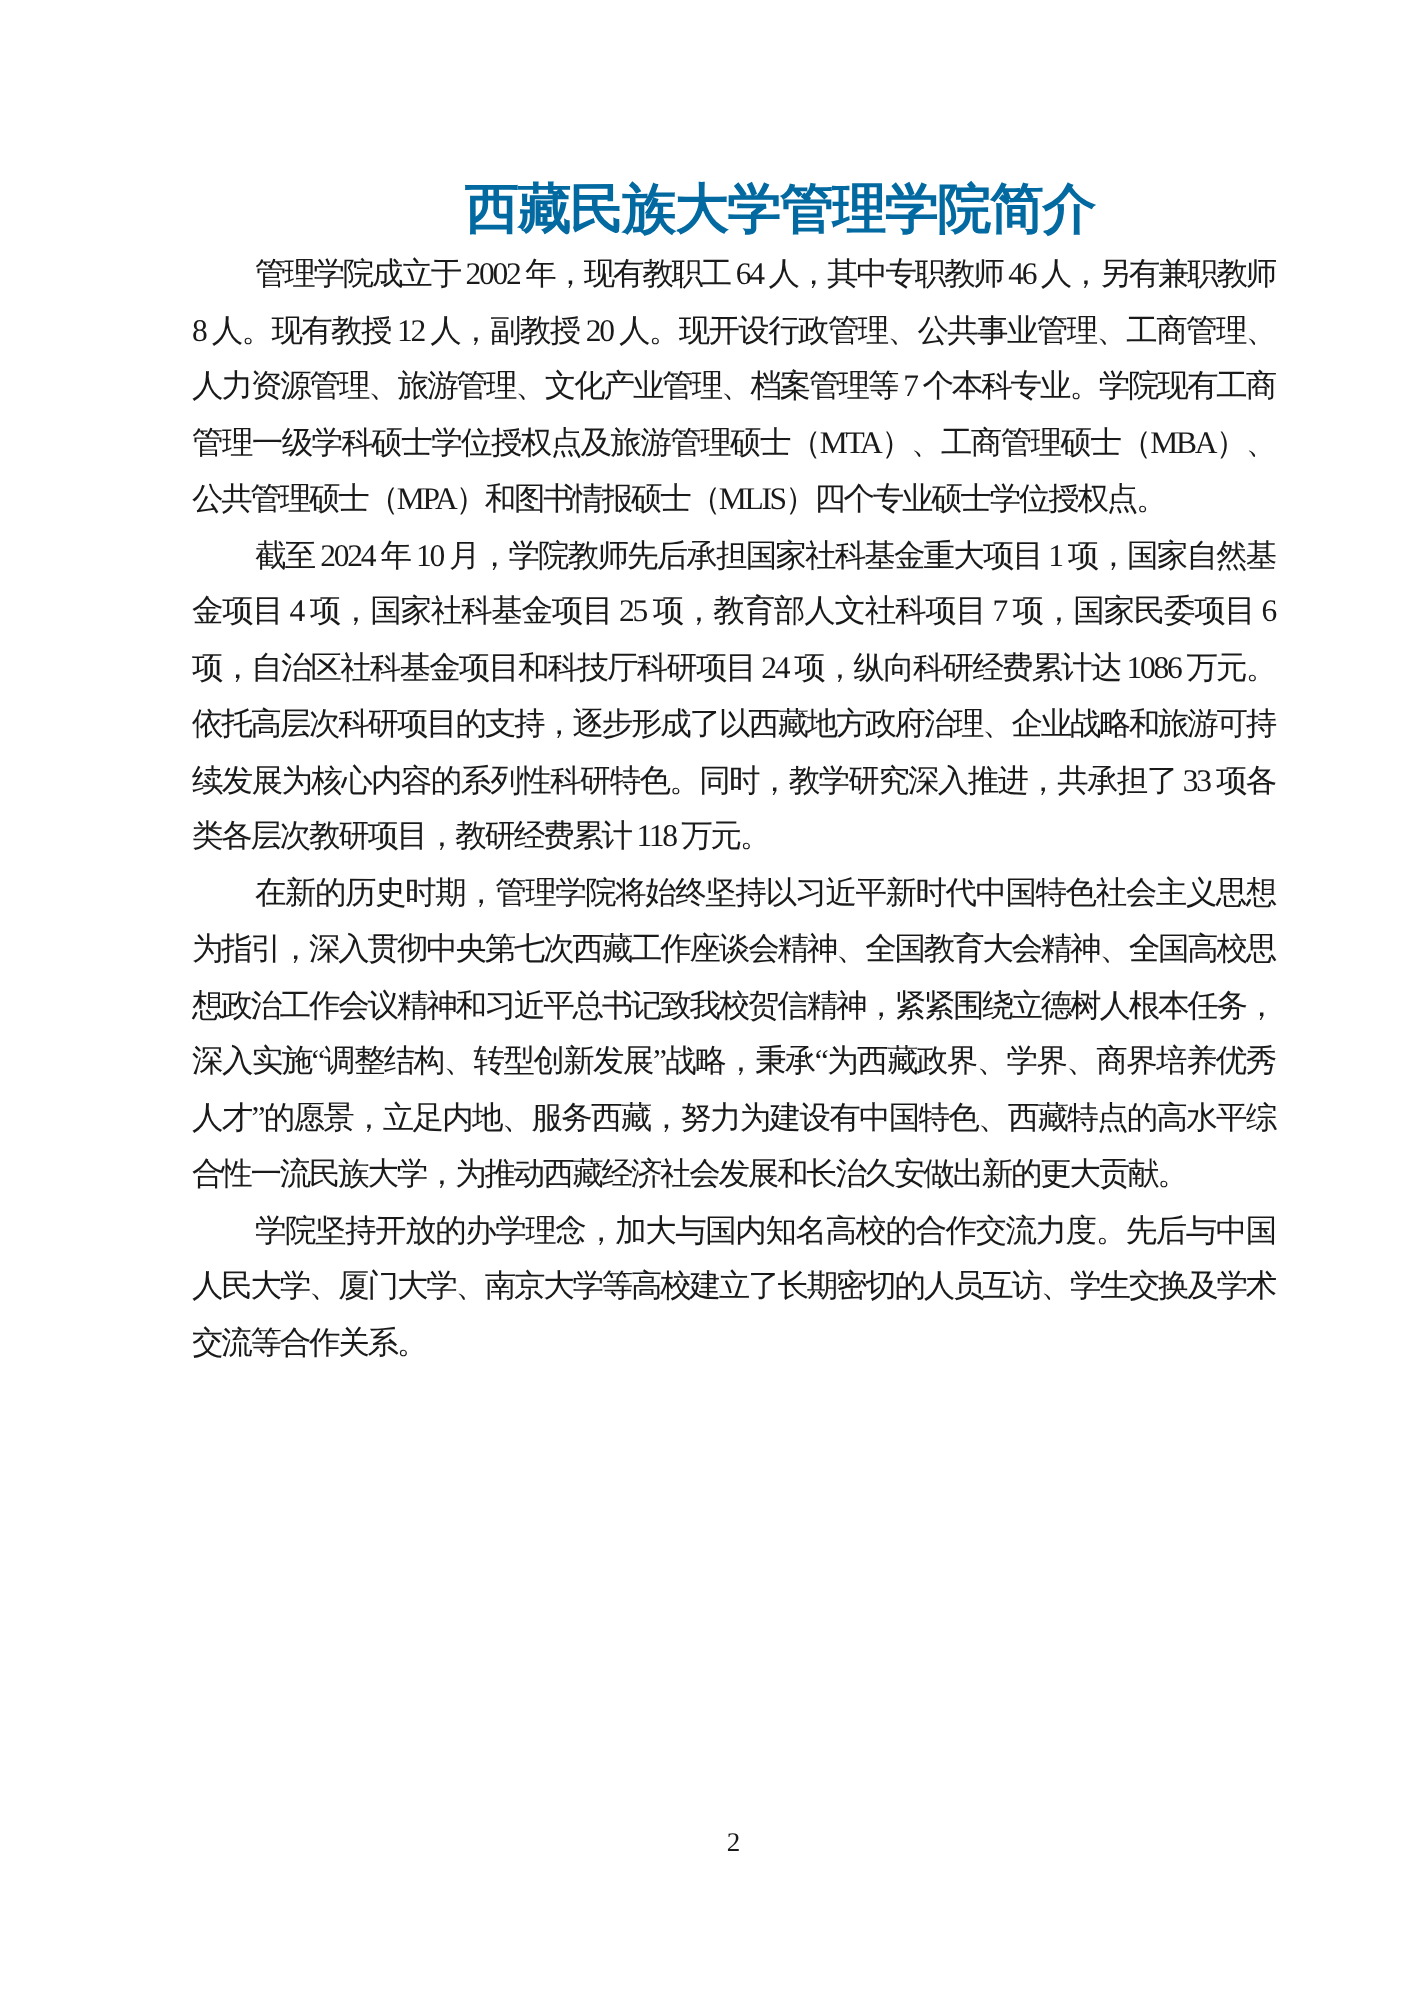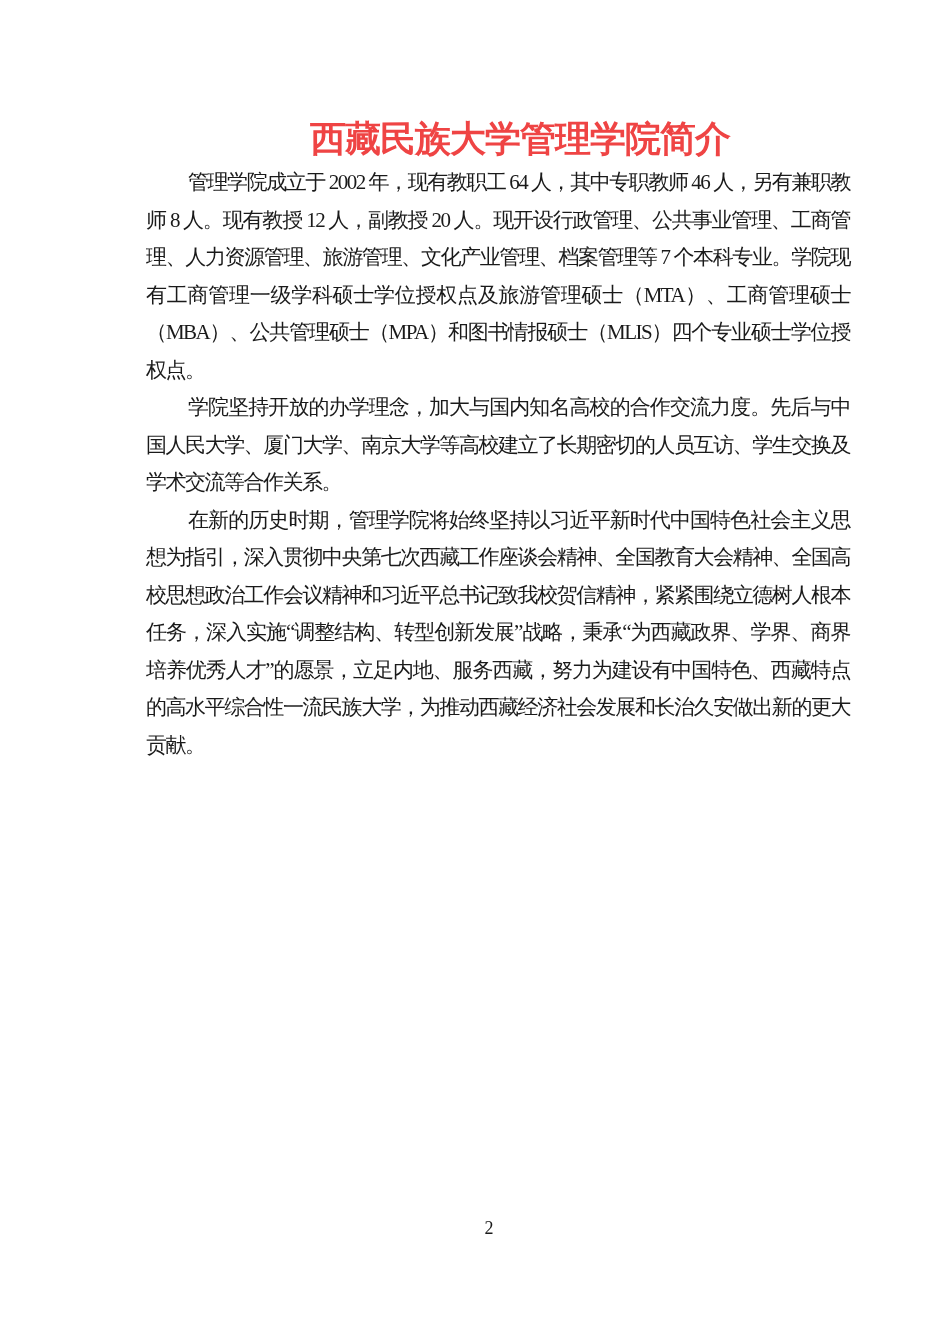--- a/index.html
+++ b/index.html
@@ -19,25 +19,24 @@
     color: #1a1a1a;
   }
   .doc-title {
     font-size: 36px;
     font-weight: 700;
     line-height: 46px;
     text-align: center;
     letter-spacing: -1px;
     white-space: nowrap;
     margin: 0 0 2px 62px;
-    color: #ef4444;
+    color: #0369a1;
   }
   .doc-body {
     margin-top: 1px;
-    margin-left: 18px;
   }
   .doc-body p {
     margin: 0;
     font-size: 21px;
     line-height: 37.5px;
     letter-spacing: -1.5px;
     text-align: justify;
     text-justify: inter-ideograph;
     text-indent: 42px;
     color: #1a1a1a;
@@ -57,21 +56,22 @@
 </style>
 </head>
 <body>
 
 <div class="page">
 
   <h1 class="doc-title">西藏民族大学管理学院简介</h1>
 
   <div class="doc-body">
     <p>管理学院成立于 2002 年，现有教职工 64 人，其中专职教师 46 人，另有兼职教师 8 人。现有教授 12 人，副教授 20 人。现开设行政管理、公共事业管理、工商管理、人力资源管理、旅游管理、文化产业管理、档案管理等 7 个本科专业。学院现有工商管理一级学科硕士学位授权点及旅游管理硕士（MTA）、工商管理硕士（MBA）、公共管理硕士（MPA）和图书情报硕士（MLIS）四个专业硕士学位授权点。</p>
+    <p>截至 2024 年 10 月，学院教师先后承担国家社科基金重大项目 1 项，国家自然基金项目 4 项，国家社科基金项目 25 项，教育部人文社科项目 7 项，国家民委项目 6 项，自治区社科基金项目和科技厅科研项目 24 项，纵向科研经费累计达 1086 万元。依托高层次科研项目的支持，逐步形成了以西藏地方政府治理、企业战略和旅游可持续发展为核心内容的系列性科研特色。同时，教学研究深入推进，共承担了 33 项各类各层次教研项目，教研经费累计 118 万元。</p>
+    <p>在新的历史时期，管理学院将始终坚持以习近平新时代中国特色社会主义思想为指引，深入贯彻中央第七次西藏工作座谈会精神、全国教育大会精神、全国高校思想政治工作会议精神和习近平总书记致我校贺信精神，紧紧围绕立德树人根本任务，深入实施“调整结构、转型创新发展”战略，秉承“为西藏政界、学界、商界培养优秀人才”的愿景，立足内地、服务西藏，努力为建设有中国特色、西藏特点的高水平综合性一流民族大学，为推动西藏经济社会发展和长治久安做出新的更大贡献。</p>
     <p>学院坚持开放的办学理念，加大与国内知名高校的合作交流力度。先后与中国人民大学、厦门大学、南京大学等高校建立了长期密切的人员互访、学生交换及学术交流等合作关系。</p>
-    <p>在新的历史时期，管理学院将始终坚持以习近平新时代中国特色社会主义思想为指引，深入贯彻中央第七次西藏工作座谈会精神、全国教育大会精神、全国高校思想政治工作会议精神和习近平总书记致我校贺信精神，紧紧围绕立德树人根本任务，深入实施“调整结构、转型创新发展”战略，秉承“为西藏政界、学界、商界培养优秀人才”的愿景，立足内地、服务西藏，努力为建设有中国特色、西藏特点的高水平综合性一流民族大学，为推动西藏经济社会发展和长治久安做出新的更大贡献。</p>
   </div>
 
   <div class="page-footer">
     <span class="page-number">2</span>
   </div>
 
 </div>
 
 </body></html>

